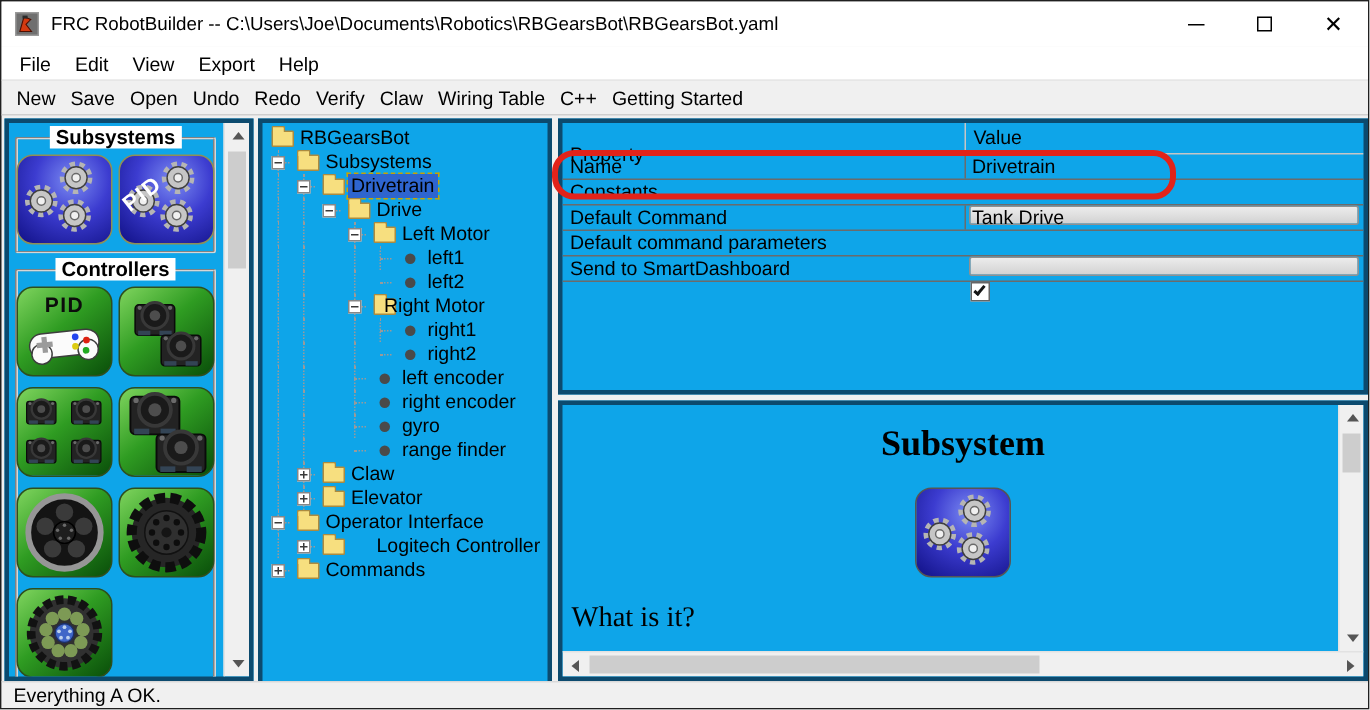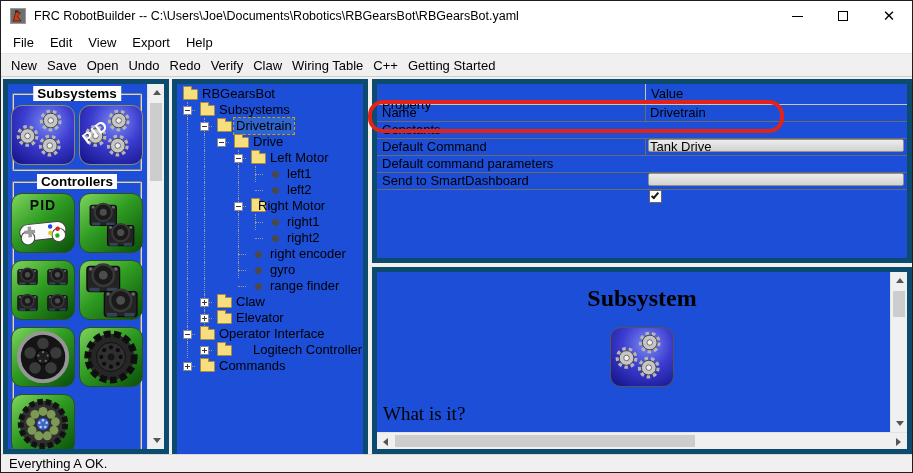--- a/index.html
+++ b/index.html
@@ -18,21 +18,21 @@
   .gl-close { font-size:15px; line-height:1; font-family:"DejaVu Sans",sans-serif; }
 
   
   .menubar { height:22px; background:#fff; display:flex; align-items:center; padding-left:4px; }
   .menu-item { padding:2px 8px; }
   .toolbar { height:24px; background:#f0f0f0; border-top:1px solid #e6e6e6; border-bottom:1px solid #cfcfcf;
              display:flex; align-items:center; padding-left:5px; }
   .tool-item { padding:2px 5px; white-space:nowrap; }
 
   
-  .panel { position:absolute; background:#1d4ed8; border:5px solid #0c4a6e; }
+  .panel { position:absolute; background:#0ea5e9; border:3px solid #0c4a6e; }
   .palette-panel { left:2px;  top:78px; width:166px; height:375px; overflow:hidden; }
   .tree-panel    { left:171px; top:78px; width:196px; height:437px; overflow:hidden; padding-top:2px; }
   .prop-panel    { left:371px; top:78px; width:540px; height:184px; overflow:hidden; }
   .help-panel    { left:371px; top:266px; width:540px; height:187px; overflow:hidden; }
 
   
   .palette-groups { position:absolute; left:0; top:0; right:18px; bottom:0; padding:3px 2px; }
   .pgroup { position:relative; border:2px groove #d6d6d6; border-radius:2px; margin:6px 2px 10px 2px;
             padding:10px 3px 4px 3px; }
   .ptitle { position:absolute; top:-9px; left:50%; transform:translateX(-50%); background:#fff;
@@ -457,20 +457,28 @@
         <span class="bul" style="left:95px"></span>
         <span class="tlabel" style="left:108px">right1</span>
       </div>
       <div class="trow">
         <i class="tg" style="left:10px"></i>
         <i class="tg" style="left:27px"></i>
         <i class="tg" style="left:61px"></i>
         <i class="th" style="left:78px"></i>
         <span class="bul" style="left:95px"></span>
         <span class="tlabel" style="left:108px">right2</span>
+      </div>
+      <div class="trow">
+        <i class="tg" style="left:10px"></i>
+        <i class="tg" style="left:27px"></i>
+        <i class="tg" style="left:61px"></i>
+        <i class="th" style="left:61px"></i>
+        <span class="bul" style="left:78px"></span>
+        <span class="tlabel" style="left:91px">left encoder</span>
       </div>
       <div class="trow">
         <i class="tg" style="left:10px"></i>
         <i class="tg" style="left:27px"></i>
         <i class="tg" style="left:61px"></i>
         <i class="th" style="left:61px"></i>
         <span class="bul" style="left:78px"></span>
         <span class="tlabel" style="left:91px">right encoder</span>
       </div>
       <div class="trow">

